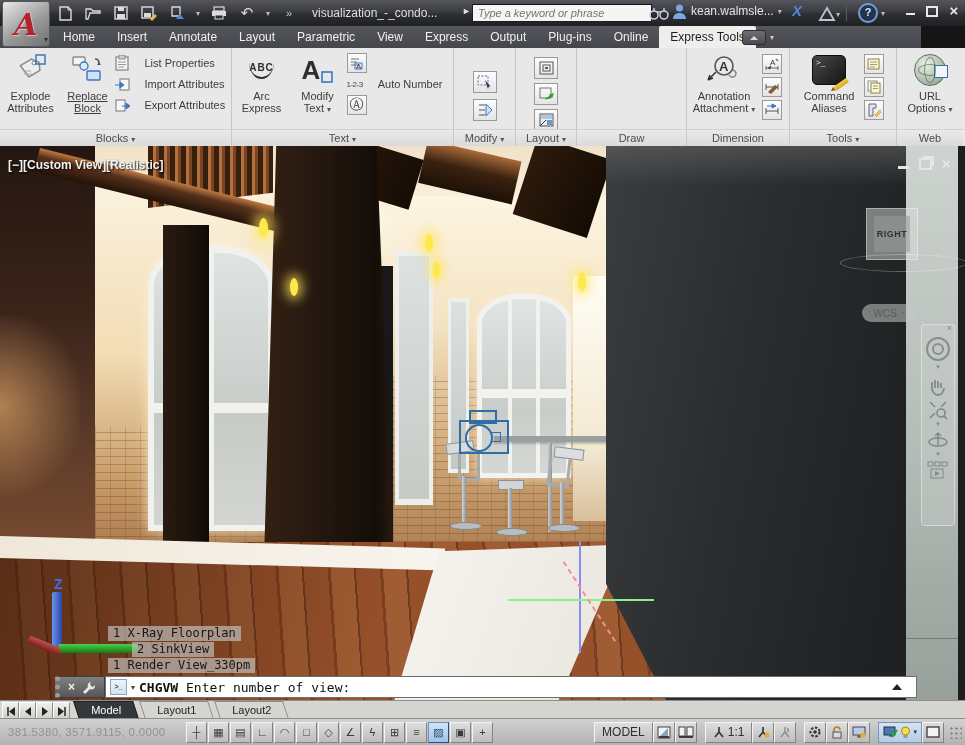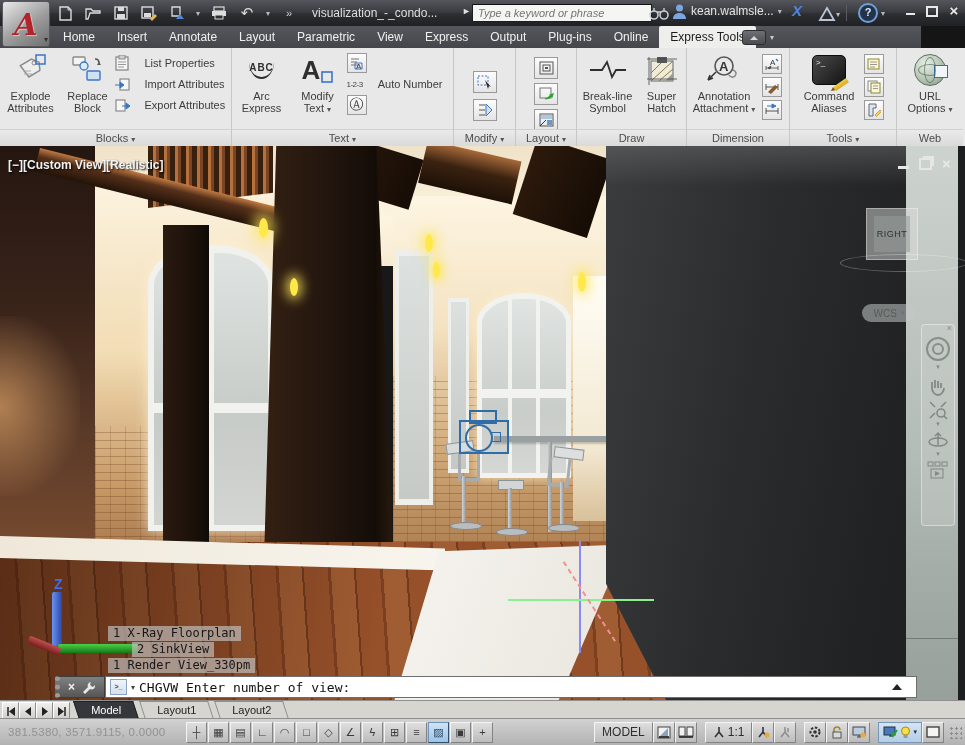--- a/index.html
+++ b/index.html
@@ -88,21 +88,21 @@
   #cmdhandle{width:50px;height:22px;background:linear-gradient(#808080,#565656);
     border:1px solid #3e3e3e;display:flex;align-items:center;gap:7px;padding-left:8px;box-sizing:border-box;
     border-left:5px dotted #9b9b9b;}
   #cmdx{color:#f2f2f2;font-size:12px;font-weight:bold;line-height:12px;}
   #cmdfield{flex:1;background:#fff;border:1px solid #6e6e6e;display:flex;align-items:center;
     padding:0 4px;gap:4px;position:relative;}
   #promptbox{width:15px;height:14px;background:linear-gradient(#eef3f8,#d6e2ee);border:1px solid #8aa4c0;
     color:#2c4a68;font-size:7px;font-weight:bold;text-align:center;line-height:13px;}
   #promptcaret{font-size:8px;color:#444;}
   #cmdtext{font-family:"DejaVu Sans Mono",monospace;font-size:13px;color:#111;white-space:pre;}
-  #cmdtext b{font-weight:normal;margin-top:45px;}
+  #cmdtext b{font-weight:bold;margin-top:45px;}
   #cmdup{position:absolute;right:14px;top:7px;width:0;height:0;
     border-left:5px solid transparent;border-right:5px solid transparent;border-bottom:6px solid #222;}
 
   
   .chip{position:absolute;left:108px;font-family:"DejaVu Sans Mono",monospace;font-size:12px;color:#161616;
     background:rgba(195,195,195,.66);padding:0 5px;line-height:15px;white-space:pre;z-index:35;}
 
   
   #sheetbar{left:0;top:700px;width:965px;height:18px;background:#d7d5d0;border-top:1px solid #8f8f8f;
     display:flex;align-items:stretch;}
@@ -254,21 +254,21 @@
           <div class="bicon">
             <svg width="34" height="34">
                 <path d="M6 14 L16 6 l8 2 2 8-10 8z" fill="#eee" stroke="#8a8a8a" stroke-width="1.5" transform="rotate(8 16 16)"></path>
                 <circle cx="20" cy="10" r="2" fill="none" stroke="#8a8a8a"></circle>
                 <rect x="22" y="2" width="9" height="9" fill="none" stroke="#3b76c4" stroke-width="1.5"></rect>
                 <path d="M9 18h8M10 21h8" stroke="#aaa"></path>
               </svg>
           </div>
           <span>Explode Attributes</span>
         </div>
-        <div class="rbtn" style="width:50px;">
+        <div class="rbtn" style="width:50px;text-decoration:underline;">
           <div class="bicon">
             <svg width="34" height="34">
                 <rect x="2" y="4" width="12" height="8" rx="1" fill="#f4f4f4" stroke="#8a8a8a" stroke-width="1.4"></rect>
                 <rect x="16" y="18" width="13" height="9" rx="1" fill="#cfe2f4" stroke="#3b76c4" stroke-width="1.4"></rect>
                 <path d="M24 6c3 0 4 2 4 4" fill="none" stroke="#555" stroke-width="1.6"></path>
                 <path d="M26 12l2-3 2 3z" fill="#555"></path>
                 <circle cx="13" cy="13" r="4" fill="#dceaf8" stroke="#3b76c4" stroke-width="1.3"></circle>
               </svg>
           </div>
           <span>Replace Block</span>
@@ -394,42 +394,20 @@
             </svg>
           </span>
       </div>
       <div class="plabel">
         <span>Layout</span>
         <span class="caret-s">▾</span>
       </div>
     </div>
 
     <div class="panel" style="width:110px;">
-      <div class="pbody">
-        <div class="rbtn" style="width:58px;">
-          <div class="bicon">
-            <svg width="40" height="22">
-                <path d="M2 11h12l5-8 5 15 4-7h10" fill="none" stroke="#2e2e2e" stroke-width="1.8"></path>
-              </svg>
-          </div>
-          <span>Break-line Symbol</span>
-        </div>
-        <div class="rbtn" style="width:46px;">
-          <div class="bicon">
-            <svg width="30" height="30">
-                <rect x="4" y="6" width="22" height="20" fill="#f0ead8" stroke="#666"></rect>
-                <path d="M4 26L26 6M4 18L16 6M12 26L26 14" stroke="#8a7a4a"></path>
-                <rect x="10" y="2" width="10" height="6" fill="#555"></rect>
-                <path d="M18 26l8-8v8z" fill="#999"></path>
-                <path d="M2 2v28M0 4h30M0 24h30" stroke="#444" stroke-width=".8"></path>
-              </svg>
-          </div>
-          <span>Super Hatch</span>
-        </div>
-      </div>
       <div class="plabel">
         <span>Draw</span>
       </div>
     </div>
 
     <div class="panel" style="width:103px;">
       <div class="pbody">
         <div class="rbtn" style="width:66px;">
           <div class="bicon">
             <svg width="36" height="32">
@@ -680,21 +658,21 @@
     <div class="vp" style="left:898px;top:12px;display:flex;gap:10px;align-items:center;">
       <span style="width:11px;height:3px;background:#e6e6e6;margin-top:7px;"></span>
       <span style="width:9px;height:8px;border:2px solid #e6e6e6;box-shadow:3px -3px 0 -1px #e6e6e6;"></span>
       <span style="color:#e9e9e9;font-size:15px;font-weight:bold;line-height:12px;">×</span>
     </div>
 
     <div class="vp" style="left:866px;top:62px;width:50px;height:50px;
       background:rgba(215,218,216,.5);border:1px solid rgba(255,255,255,.35);">
       <div style="position:absolute;left:7px;top:7px;width:36px;height:36px;background:rgba(150,156,153,.55);
         display:flex;align-items:center;justify-content:center;">
-        <span style="font-size:9px;font-weight:normal;color:#2f3432;letter-spacing:.5px;">RIGHT</span>
+        <span style="font-size:9px;font-weight:bold;color:#2f3432;letter-spacing:.5px;">RIGHT</span>
       </div>
     </div>
     <div class="vp" style="left:840px;top:108px;width:125px;height:16px;
       border:1px solid rgba(255,255,255,.3);border-radius:50%;"></div>
 
     <div class="vp" style="left:862px;top:158px;width:54px;height:18px;border-radius:9px;
       background:rgba(195,201,198,.55);display:flex;align-items:center;justify-content:center;gap:4px;">
       <span style="font-size:10px;color:#555e5a;">WCS</span>
       <span style="font-size:7px;color:#6a736f;">▾</span>
     </div>

